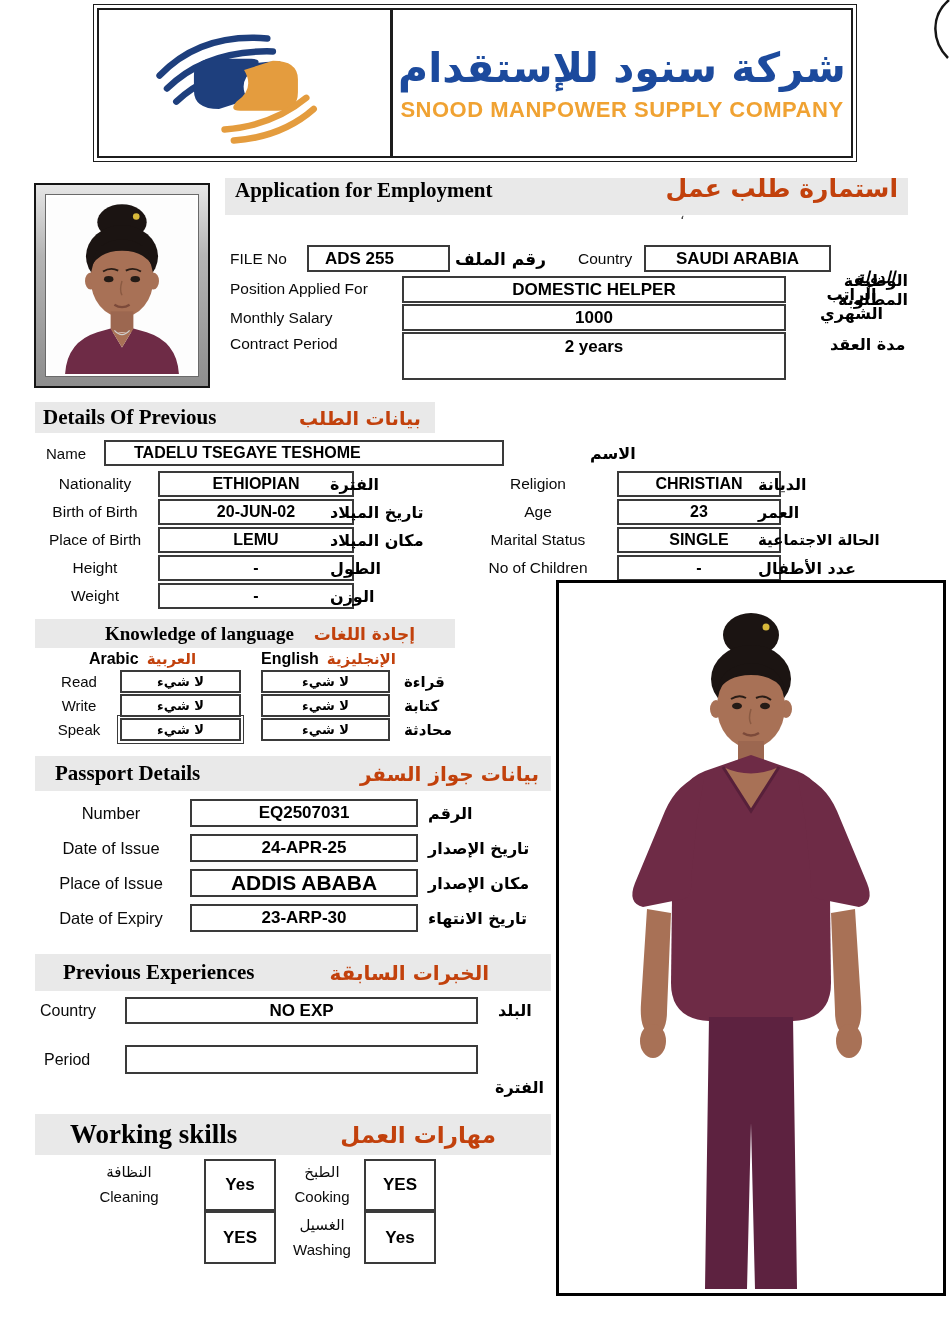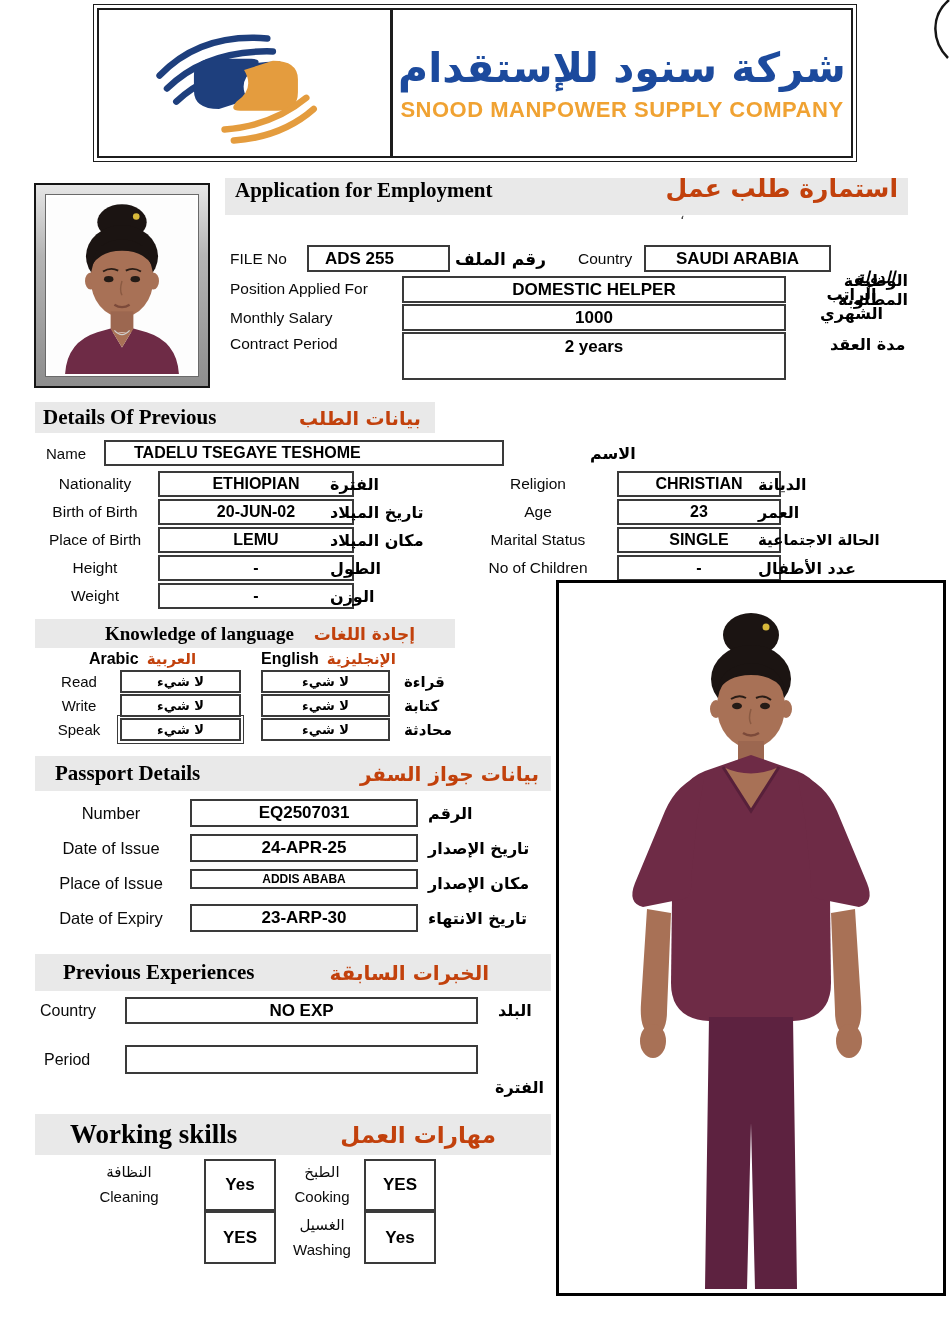--- a/index.html
+++ b/index.html
@@ -189,21 +189,21 @@
 
   <div class="lbl c" style="left:36px;top:799px;width:150px;height:28px;font-size:16.5px;">Number</div>
   <div class="box" style="left:190px;top:799px;width:228px;height:28px;font-size:17px;">EQ2507031</div>
   <div class="arlbl" style="left:428px;top:799px;width:107px;height:28px;">الرقم</div>
 
   <div class="lbl c" style="left:36px;top:834px;width:150px;height:28px;font-size:16.5px;">Date of Issue</div>
   <div class="box" style="left:190px;top:834px;width:228px;height:28px;font-size:17px;">24-APR-25</div>
   <div class="arlbl" style="left:428px;top:834px;width:107px;height:28px;">تاريخ الإصدار</div>
 
   <div class="lbl c" style="left:36px;top:869px;width:150px;height:28px;font-size:16.5px;">Place of Issue</div>
-  <div class="box" style="left:190px;top:869px;width:228px;height:20px;font-size:12px;">ADDIS ABABA</div>
+  <div class="box" style="left:190px;top:869px;width:228px;height:28px;font-size:21px;">ADDIS ABABA</div>
   <div class="arlbl" style="left:428px;top:869px;width:107px;height:28px;">مكان الإصدار</div>
 
   <div class="lbl c" style="left:36px;top:904px;width:150px;height:28px;font-size:16.5px;">Date of Expiry</div>
   <div class="box" style="left:190px;top:904px;width:228px;height:28px;font-size:17px;">23-ARP-30</div>
   <div class="arlbl" style="left:428px;top:904px;width:107px;height:28px;">تاريخ الانتهاء</div>
 
   <div class="bar" style="left:35px;top:954px;width:516px;height:37px;padding:0 62px 0 28px;">
     <span class="sh-en" style="font-size:21px">Previous Experiences</span>
     <span class="sh-ar" style="font-size:20px">الخبرات السابقة</span>
   </div>

